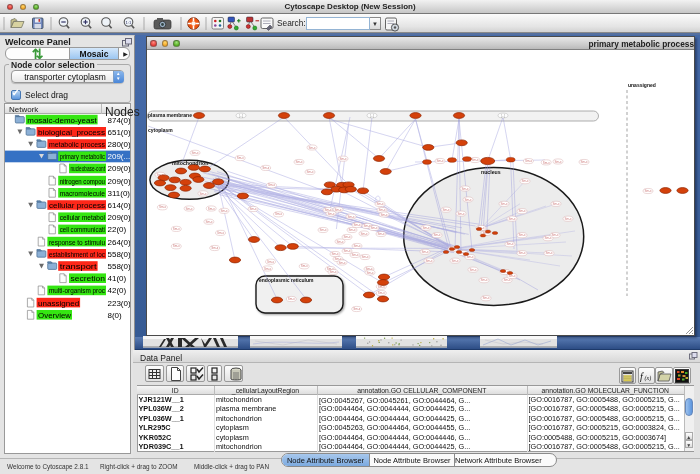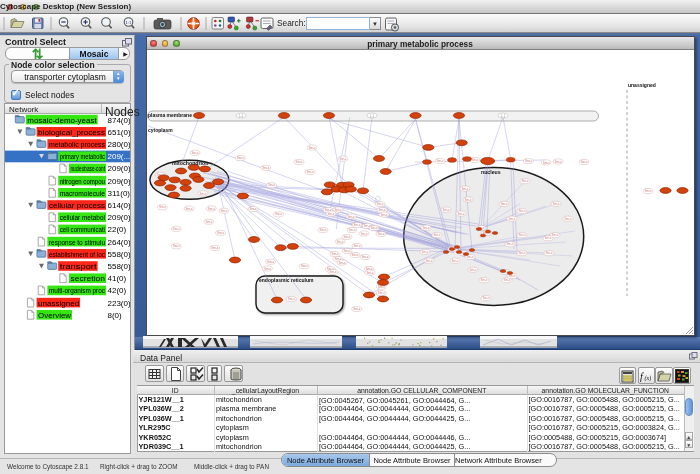--- a/index.html
+++ b/index.html
@@ -3,21 +3,21 @@
 *{margin:0;padding:0;box-sizing:border-box;}
 html,body{width:700px;height:474px;overflow:hidden;font-family:"Liberation Sans",sans-serif;}
 #page{position:relative;width:700px;height:474px;background:#e8e8e8;}
 .abs{position:absolute;}
 </style></head><body>
 <div id="page">
     <div class="abs" style="left:0;top:0;width:700px;height:14px;background:linear-gradient(#f2f2f2,#d8d8d8 60%,#c6c6c6);border-bottom:1px solid #777;"></div>
 <div class="abs" style="left:6.8px;top:3.8px;width:6.4px;height:6.4px;border-radius:50%;background:radial-gradient(circle at 50% 30%, #ff8880 0%, #e53a33 70%);border:0.5px solid rgba(80,80,80,.55);"></div>
 <div class="abs" style="left:19.8px;top:3.8px;width:6.4px;height:6.4px;border-radius:50%;background:radial-gradient(circle at 50% 30%, #ffd96e 0%, #f5a623 70%);border:0.5px solid rgba(80,80,80,.55);"></div>
 <div class="abs" style="left:32.8px;top:3.8px;width:6.4px;height:6.4px;border-radius:50%;background:radial-gradient(circle at 50% 30%, #9fe27e 0%, #57b01e 70%);border:0.5px solid rgba(80,80,80,.55);"></div>
-<div class="abs" style="left:0;top:1.5px;width:700px;height:11px;font-size:8px;color:#222;font-weight:bold;">Cytoscape Desktop (New Session)</div>
+<div class="abs" style="left:0;top:1.5px;width:700px;height:11px;text-align:center;font-size:8px;color:#222;font-weight:bold;">Cytoscape Desktop (New Session)</div>
 <div class="abs" style="left:0;top:14px;width:700px;height:19px;background:linear-gradient(#fbfbfb,#e4e4e4 70%,#d2d2d2);border-bottom:1px solid #8a8a8a;"></div>
 <div class="abs" style="left:0;top:33px;width:700px;height:1.5px;background:#55709f;"></div>
 <svg class="abs" style="left:0;top:14px;" width="700" height="19" viewBox="0 0 700 19">
       <rect x="3.5" y="3" width="1" height="13" fill="#aaa"></rect>
       <rect x="50.5" y="3" width="1" height="13" fill="#aaa"></rect>
       <rect x="143.5" y="3" width="1" height="13" fill="#aaa"></rect>
       <rect x="180.5" y="3" width="1" height="13" fill="#aaa"></rect>
       <rect x="205.5" y="3" width="1" height="13" fill="#aaa"></rect>
       <g>
         <path d="M11 13.5 L13.5 7.5 L24 7.5 L21.5 13.5 Z" fill="#d8d2a0" stroke="#776" stroke-width="0.8"></path>
@@ -96,40 +96,40 @@
 <svg class="abs" style="left:384px;top:16px;" width="16" height="16" viewBox="0 0 16 16">
       <rect x="1.5" y="2" width="11" height="12" rx="1.5" fill="#f5f5f5" stroke="#555" stroke-width="0.9"></rect>
       <line x1="3.5" y1="5" x2="10" y2="5" stroke="#99a" stroke-width="0.8"></line>
       <line x1="3.5" y1="7.5" x2="10" y2="7.5" stroke="#99a" stroke-width="0.8"></line>
       <circle cx="11" cy="11.5" r="3.6" fill="#cfd6de" stroke="#333" stroke-width="0.8"></circle>
       <circle cx="11" cy="11.5" r="1.2" fill="#555"></circle>
     </svg>
 <div class="abs" style="left:133px;top:34.5px;width:567px;height:316px;background:linear-gradient(175deg,#476cab,#33578f);"></div>
 <div class="abs" style="left:133px;top:337px;width:567px;height:12.5px;background:linear-gradient(#5a7cb4,#2d4d85);border-bottom:1px solid #1e3a6a;"></div>
 <div class="abs" style="left:0;top:34.5px;width:135px;height:424px;background:#e4e4e4;border-right:1.5px solid #8f8f8f;border-top:1px solid #cfcfcf;"></div>
-<div class="abs" style="left:5px;top:37px;font-size:9px;font-weight:bold;color:#1a1a1a;">Control Select</div>
+<div class="abs" style="left:5px;top:37px;font-size:9px;font-weight:bold;color:#1a1a1a;">Welcome Panel</div>
 <svg class="abs" style="left:122px;top:38px;" width="11" height="9" viewBox="0 0 11 9">
       <rect x="0.5" y="2.5" width="6" height="5.5" fill="none" stroke="#667" stroke-width="1"></rect>
       <rect x="3.5" y="0.5" width="6" height="5.5" fill="#dde" stroke="#667" stroke-width="1"></rect>
     </svg>
 <div class="abs" style="left:5px;top:47px;width:125px;height:12.5px;background:#fdfdfd;border:1px solid #9a9a9a;border-radius:6px;overflow:hidden;">
       <div class="abs" style="left:0;top:0;width:63px;height:12.5px;font-size:14px;color:#111;text-align:center;line-height:12px;font-weight:bold;"><span style="color:#3a9a3a;">⇅</span> Network</div>
       <div class="abs" style="left:63px;top:0;width:50px;height:12.5px;background:linear-gradient(#d3e7fb,#92c0ef);border-left:1px solid #9a9a9a;border-right:1px solid #9a9a9a;font-size:8.5px;font-weight:bold;color:#111;text-align:center;line-height:12px;">Mosaic</div>
       <div class="abs" style="left:114px;top:0;width:11px;height:12.5px;font-size:6px;color:#222;text-align:center;line-height:12.5px;">▶</div>
     </div>
 <div class="abs" style="left:4px;top:64px;width:127px;height:39px;border:1px solid #aaa;border-radius:3px;"></div>
 <div class="abs" style="left:9px;top:59.5px;background:#e4e4e4;padding:0 2px;font-size:8.5px;font-weight:bold;color:#222;">Node color selection</div>
 <div class="abs" style="left:11px;top:70px;width:113px;height:13px;background:linear-gradient(#ffffff,#e9e9e9);border:1px solid #999;border-radius:4px;box-shadow:0 1px 1px rgba(0,0,0,.2);"></div>
 <div class="abs" style="left:22px;top:71.5px;width:86px;font-size:8.5px;color:#111;text-align:center;">transporter cytoplasm</div>
 <div class="abs" style="left:113px;top:70.5px;width:10.5px;height:12px;background:linear-gradient(#8cb8ec,#4a86d8);border-radius:0 3.5px 3.5px 0;border-left:1px solid #7a9ec9;"></div>
 <div class="abs" style="left:113px;top:70px;width:10.5px;height:6.5px;font-size:4.5px;color:#fff;text-align:center;line-height:7px;">▲</div>
 <div class="abs" style="left:113px;top:76px;width:10.5px;height:6.5px;font-size:4.5px;color:#fff;text-align:center;line-height:6px;">▼</div>
 <div class="abs" style="left:11px;top:89.5px;width:10px;height:10px;background:linear-gradient(#b7d4f2,#5e97dd);border:1px solid #4577b3;border-radius:2px;"></div>
 <div class="abs" style="left:11.5px;top:87px;width:11px;height:11px;font-size:10px;color:#fff;font-weight:bold;">✓</div>
-<div class="abs" style="left:25px;top:90px;font-size:8.5px;color:#111;">Select nodes</div>
+<div class="abs" style="left:25px;top:90px;font-size:8.5px;color:#111;">Select drag</div>
 <div class="abs" style="left:4px;top:103px;width:127px;height:351px;background:#fff;border:1px solid #999;"></div>
 <div class="abs" style="left:5px;top:104px;width:125px;height:9.5px;background:linear-gradient(#f8f8f8,#dcdcdc);border-bottom:1px solid #aaa;">
       <span class="abs" style="left:4px;top:1px;font-size:8px;color:#222;">Network</span>
       <span class="abs" style="left:100px;top:1px;font-size:12px;color:#222;">Nodes</span>
       <span class="abs" style="left:96px;top:0;width:1px;height:9.5px;background:#bbb;"></span>
     </div>
 <svg class="abs" style="left:5px;top:113px;" width="125" height="210" viewBox="0 0 125 210">
       <g>
         <rect x="10.3" y="3.5999999999999996" width="9" height="6.4" rx="1" fill="#8cb0d6" stroke="#44688e" stroke-width="0.7"></rect>
         <path d="M10.3 3.5999999999999996 L10.3 2.3999999999999995 L13.8 2.3999999999999995 L14.8 3.5999999999999996 Z" fill="#6e96c0" stroke="#44688e" stroke-width="0.7"></path>
@@ -255,21 +255,21 @@
       </g>
       <rect x="31.6" y="196.99999999999997" width="35.4" height="9.6" fill="#35e612"></rect>
       <text x="33.1" y="204.79999999999998" font-size="8" fill="#000" textLength="32.9" lengthAdjust="spacingAndGlyphs">Overview</text>
       <text x="102.5" y="204.79999999999998" font-size="8" fill="#000">8(0)</text>
     </svg>
 <div class="abs" style="left:145.5px;top:36px;width:549.5px;height:300px;background:#fff;border:1px solid #4a4a4a;box-shadow:1.5px 1.5px 2px rgba(0,0,20,.35);"></div>
 <div class="abs" style="left:146.5px;top:37px;width:547.5px;height:13px;background:linear-gradient(#e8e8e8,#c9c9c9 70%,#b9b9b9);border-bottom:1px solid #808080;"></div>
 <div class="abs" style="left:150.3px;top:40.3px;width:6.4px;height:6.4px;border-radius:50%;background:radial-gradient(circle at 50% 30%, #ff8880 0%, #e53a33 70%);border:0.5px solid rgba(80,80,80,.55);"></div>
 <div class="abs" style="left:161.8px;top:40.3px;width:6.4px;height:6.4px;border-radius:50%;background:radial-gradient(circle at 50% 30%, #ffd96e 0%, #f5a623 70%);border:0.5px solid rgba(80,80,80,.55);"></div>
 <div class="abs" style="left:173.3px;top:40.3px;width:6.4px;height:6.4px;border-radius:50%;background:radial-gradient(circle at 50% 30%, #9fe27e 0%, #57b01e 70%);border:0.5px solid rgba(80,80,80,.55);"></div>
-<div class="abs" style="left:146px;top:39px;width:548px;text-align:center;font-size:8.3px;font-weight:bold;color:#222;">primary metabolic process</div>
+<div class="abs" style="left:146px;top:39px;width:548px;text-align:right;font-size:8.3px;font-weight:bold;color:#222;">primary metabolic process</div>
 <svg class="abs" style="left:685px;top:326px;" width="9" height="9" viewBox="0 0 9 9">
       <path d="M8 1 L1 8 M8 4 L4 8 M8 7 L7 8" stroke="#999" stroke-width="1"></path>
     </svg>
 <svg class="abs" style="left:147px;top:50px;" width="547" height="285" viewBox="147 50 547 285">
       <rect x="147.5" y="111" width="451" height="10" rx="5" fill="#f2f2f2" stroke="#9a9a9a" stroke-width="0.8"></rect>
       <ellipse cx="189.4" cy="179.8" rx="39.5" ry="19.5" fill="#ededed" stroke="#1a1a1a" stroke-width="1.4"></ellipse>
       <ellipse cx="493.7" cy="236.4" rx="90" ry="69" fill="#ececec" stroke="#1a1a1a" stroke-width="1.5"></ellipse>
       <rect x="256" y="276" width="87" height="37" rx="9" fill="#f0f0f0" stroke="#1a1a1a" stroke-width="1.4" style="filter:drop-shadow(1px 1.5px 1px rgba(0,0,0,.4));"></rect>
       <g stroke="#9494da" stroke-width="0.55" opacity="0.72" fill="none">
         <line x1="211.8" y1="173.9" x2="452.6" y2="245.6"></line>
@@ -789,20 +789,21 @@
       <span class="abs" style="left:1.5px;top:9.4px;font-weight:bold;white-space:nowrap;">YPL036W__2</span>
       <span class="abs" style="left:79px;top:9.4px;white-space:nowrap;">plasma membrane</span>
       <span class="abs" style="left:182px;top:9.4px;white-space:nowrap;width:205.5px;overflow:hidden;">[GO:0044464, GO:0044444, GO:0044425, G...</span>
       <span class="abs" style="left:391.5px;top:9.4px;white-space:nowrap;width:153.5px;overflow:hidden;">[GO:0016787, GO:0005488, GO:0005215, G...</span>
       <span class="abs" style="left:1.5px;top:18.8px;font-weight:bold;white-space:nowrap;">YPL036W__1</span>
       <span class="abs" style="left:79px;top:18.8px;white-space:nowrap;">mitochondrion</span>
       <span class="abs" style="left:182px;top:18.8px;white-space:nowrap;width:205.5px;overflow:hidden;">[GO:0044464, GO:0044444, GO:0044425, G...</span>
       <span class="abs" style="left:391.5px;top:18.8px;white-space:nowrap;width:153.5px;overflow:hidden;">[GO:0016787, GO:0005488, GO:0005215, G...</span>
       <span class="abs" style="left:1.5px;top:28.200000000000003px;font-weight:bold;white-space:nowrap;text-align:right;">YLR295C</span>
       <span class="abs" style="left:79px;top:28.200000000000003px;white-space:nowrap;">cytoplasm</span>
+      <span class="abs" style="left:182px;top:28.200000000000003px;white-space:nowrap;width:205.5px;overflow:hidden;">[GO:0045263, GO:0044464, GO:0044455, G...</span>
       <span class="abs" style="left:391.5px;top:28.200000000000003px;white-space:nowrap;width:153.5px;overflow:hidden;">[GO:0016787, GO:0005215, GO:0003824, G...</span>
       <span class="abs" style="left:1.5px;top:37.6px;font-weight:bold;white-space:nowrap;">YKR052C</span>
       <span class="abs" style="left:79px;top:37.6px;white-space:nowrap;">cytoplasm</span>
       <span class="abs" style="left:182px;top:37.6px;white-space:nowrap;width:205.5px;overflow:hidden;">[GO:0044464, GO:0044444, GO:0044446, G...</span>
       <span class="abs" style="left:391.5px;top:37.6px;white-space:nowrap;width:153.5px;overflow:hidden;">[GO:0005488, GO:0005215, GO:0003674]</span>
       <span class="abs" style="left:1.5px;top:47.0px;font-weight:bold;white-space:nowrap;">YDR039C__1</span>
       <span class="abs" style="left:79px;top:47.0px;white-space:nowrap;">mitochondrion</span>
       <span class="abs" style="left:182px;top:47.0px;white-space:nowrap;width:205.5px;overflow:hidden;">[GO:0044464, GO:0044444, GO:0044425, G...</span>
       <span class="abs" style="left:391.5px;top:47.0px;white-space:nowrap;width:153.5px;overflow:hidden;">[GO:0016787, GO:0005488, GO:0005215, G...</span>
     </div>

